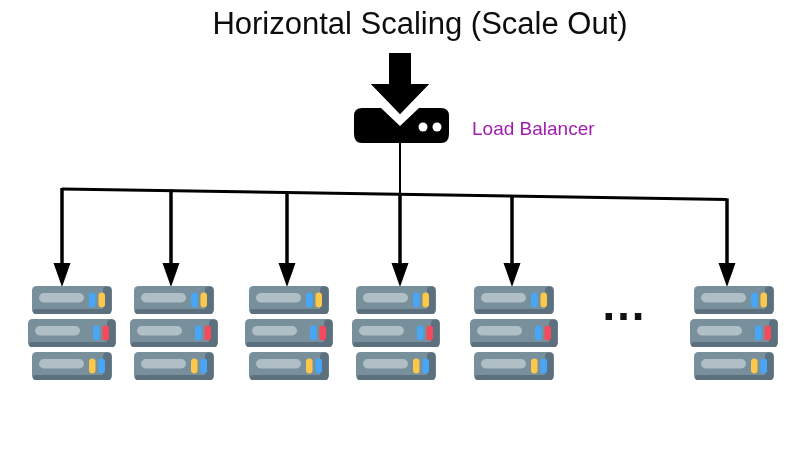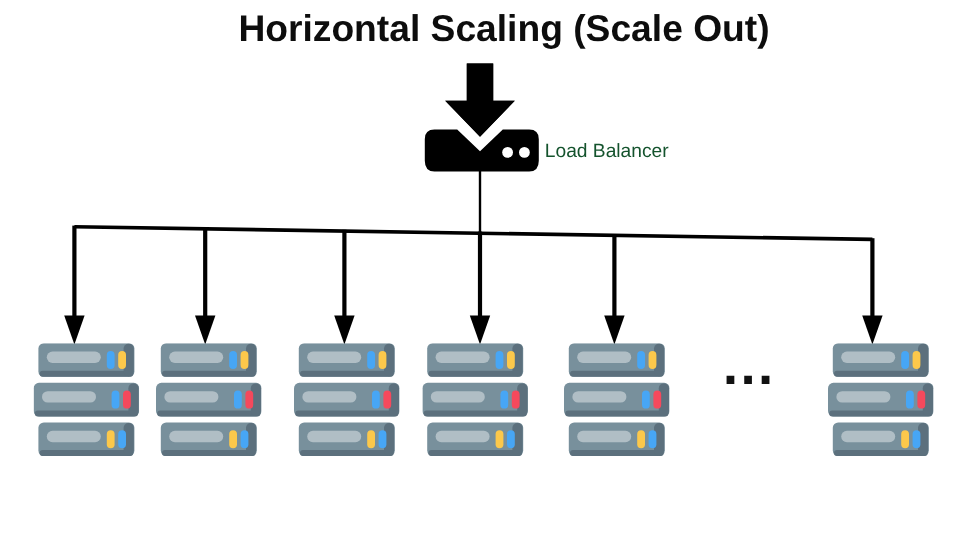--- a/index.html
+++ b/index.html
@@ -2,25 +2,25 @@
 <html><head>
 <meta charset="utf-8">
 <style>
   html,body{margin:0;padding:0;background:#ffffff;}
   .canvas{
     position:relative;width:800px;height:450px;background:#ffffff;overflow:hidden;
     font-family:"Liberation Sans", sans-serif;
   }
   .title{
     position:absolute;left:40px;top:6px;width:760px;text-align:center;
-    font-size:31px;font-weight:700;color:#0d0d0d;letter-spacing:0px;white-space:nowrap;
+    font-size:31px;font-weight:400;color:#0d0d0d;letter-spacing:0px;white-space:nowrap;
   }
   .diagram-svg{position:absolute;left:0;top:0;}
   .lb-label{
-    position:absolute;left:454px;top:118px;font-size:16px;color:#14532d;white-space:nowrap;
+    position:absolute;left:472px;top:118px;font-size:19px;color:#a21caf;white-space:nowrap;
   }
   .server{position:absolute;width:88px;height:94px;top:286px;}
   .server svg{display:block;}
   .s1{left:28px;} .s2{left:130px;} .s3{left:245px;} .s4{left:352px;} .s5{left:470px;} .s6{left:690px;}
   .ellipsis{
     position:absolute;left:594px;top:281px;width:60px;text-align:center;
     font-size:46px;font-weight:700;color:#111;letter-spacing:1px;line-height:1;
   }
 </style>
 </head>

